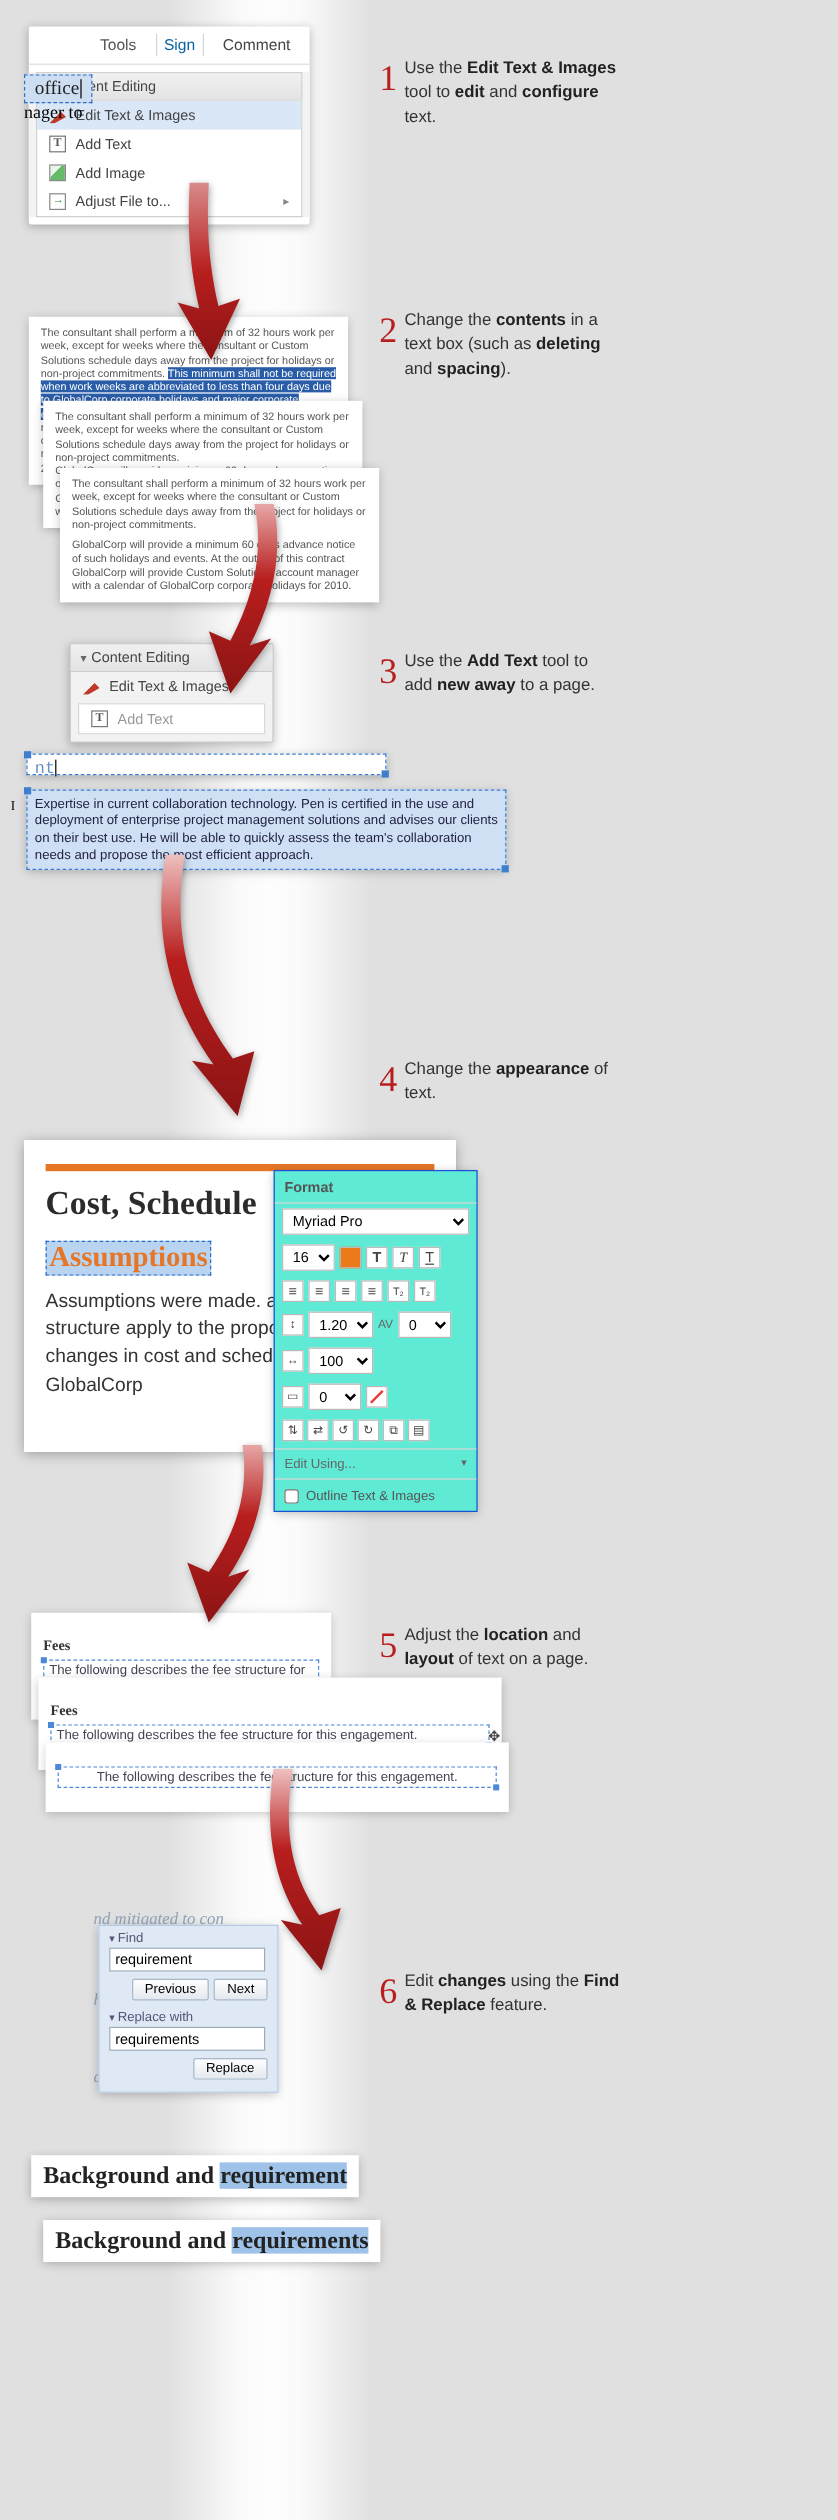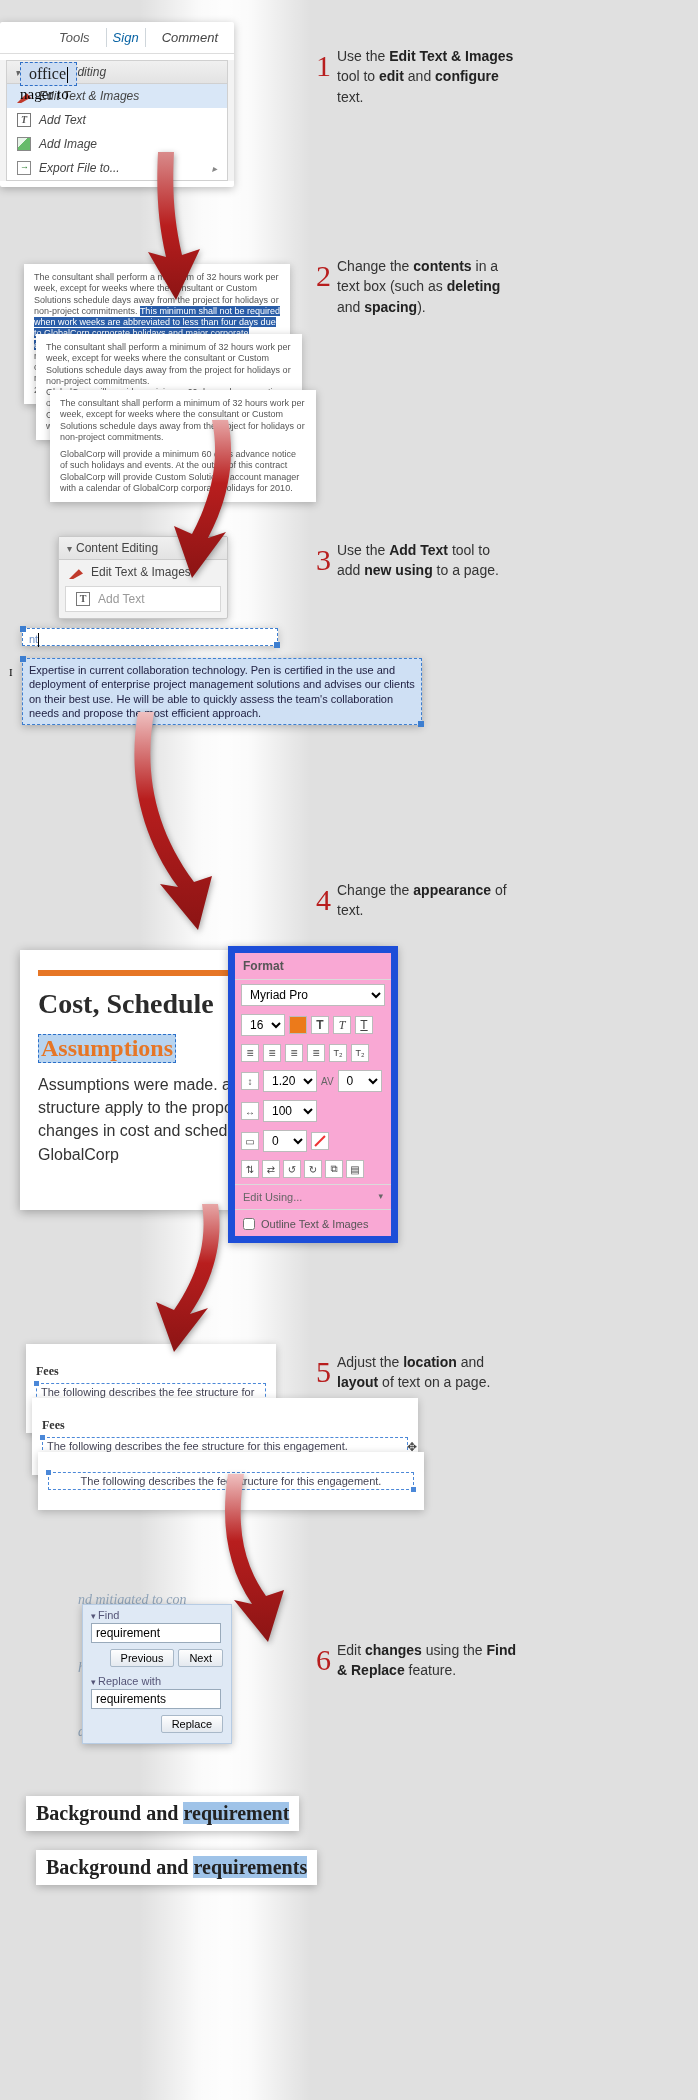--- a/index.html
+++ b/index.html
@@ -55,21 +55,21 @@
   .selbox::before{ left:-3px; top:-3px;} .selbox::after{ right:-3px; bottom:-3px;}
 
   
   .cost-panel { position:absolute; background:#fff; box-shadow:0 2px 10px rgba(0,0,0,0.3); padding:20px 18px; }
   .cost-panel .rule { height:6px; background:#e67626; margin-bottom:12px;}
   .cost-panel h1 { font-family:Georgia,serif; font-weight:700; font-size:28px; color:#2b2b2b; margin-bottom:14px;}
   .assump { font-family:Georgia,serif; color:#e67626; font-weight:700; font-size:24px; background:#b8d4f0; padding:0 2px; border:1px dashed #2a6fc9; display:inline-block; position:relative;}
   .cost-panel p { font-size:16px; color:#333; line-height:1.45; margin-top:10px;}
 
   
-  .fmt { position:absolute; background:#f9a8d4; border:7px solid #1d4ed8; box-shadow:0 2px 8px rgba(0,0,0,0.25); font-size:12px; color:#444; width:170px;}
+  .fmt { position:absolute; background:#5eead4; border:1px solid #1d4ed8; box-shadow:0 2px 8px rgba(0,0,0,0.25); font-size:12px; color:#444; width:170px;margin-top:29px;}
   .fmt .hdr { padding:6px 8px; border-bottom:1px solid #dadada; font-weight:600; color:#555;}
   .fmt .row { display:flex; align-items:center; gap:4px; padding:4px 6px; flex-wrap:wrap;}
   .fmt select,.fmt input { font-size:12px; border:1px solid #bbb; background:#fff; padding:2px 4px;}
   .fmt .sw { width:18px; height:18px; border:1px solid #bbb; display:inline-flex; align-items:center; justify-content:center; background:#fff;}
   .fmt .sw.orange{background:#ec7a1a;}
   .fmt .sw.txt{ font-family:Georgia; font-style:italic; }
   .fmt .divider{height:1px;background:#dadada;margin:2px 0;}
   .fmt .small{font-size:11px;color:#666;padding:4px 8px;}
   .fmt .chk{display:flex;align-items:center;gap:6px;padding:6px 8px;font-size:11px;color:#555;}
   .fmt .chk input{width:12px;height:12px;}
@@ -105,21 +105,21 @@
 </head>
 <body>
 <div class="vertical-highlight"></div>
 <div class="stage">
 
 <div class="caption" style="left:316px; top:46px;">
   <span class="num">1</span>
   <span>Use the </span><b>Edit Text &amp; Images</b><span> tool to </span><b>edit</b><span> and </span><b>configure</b><span> text.</span>
 </div>
 
-<div class="panel" style="left:0; top:22px; width:234px;font-style:italic;">
+<div class="panel" style="left:24px; top:22px; width:234px;">
   <div class="tabbar">
     <span>Tools</span>
     <span class="sign">Sign</span>
     <span class="comment">Comment</span>
   </div>
   <div style="background:#f3f3f3;">
     <div class="sub-head" style="margin:6px 6px 0; border:1px solid #d0d0d0;">Content Editing</div>
     <div style="border:1px solid #d0d0d0; border-top:none; margin:0 6px 6px; background:#fff;">
       <div class="tool-row sel">
             <span class="ico ico-edit"></span>
@@ -128,21 +128,21 @@
       <div class="tool-row">
             <span class="ico ico-t">T</span>
             <span>Add Text</span>
           </div>
       <div class="tool-row">
             <span class="ico ico-img"></span>
             <span>Add Image</span>
           </div>
       <div class="tool-row">
             <span class="ico ico-exp"></span>
-            <span>Export File to...</span>
+            <span>Adjust File to...</span>
             <span style="margin-left:auto;color:#888;font-size:10px;">▸</span>
           </div>
     </div>
   </div>
 </div>
 
 <div class="office" style="left:20px; top:62px;"><span>office</span><span style="border-left:1px solid #000;display:inline-block;height:16px;vertical-align:middle;margin-left:1px;"></span></div>
 <div class="office-sub" style="left:20px; top:86px;">nager to</div>
 
 <div class="arrow" style="left:128px; top:152px;">
@@ -184,36 +184,36 @@
             <stop offset="0.4" stop-color="#b81e1e"></stop>
             <stop offset="1" stop-color="#8c1414"></stop>
           </linearGradient>
         </defs>
         <path d="M60 0 C 68 40, 60 80, 40 118 L58 112 L24 158 L6 106 L24 114 C 44 76, 52 40, 44 0 Z" fill="url(#g2)"></path>
       </svg>
 </div>
 
 <div class="caption" style="left:316px; top:540px;">
   <span class="num">3</span>
-  <span>Use the </span><b>Add Text</b><span> tool to add </span><b>new using</b><span> to a page.</span>
+  <span>Use the </span><b>Add Text</b><span> tool to add </span><b>new away</b><span> to a page.</span>
 </div>
 
 <div class="panel gray" style="left:58px; top:536px; width:170px;">
   <div class="sub-head">Content Editing</div>
   <div class="tool-row">
         <span class="ico ico-edit"></span>
         <span>Edit Text &amp; Images</span>
       </div>
   <div class="tool-row" style="background:#fff;border:1px solid #d7d7d7;margin:2px 6px 6px;">
         <span class="ico ico-t">T</span>
         <span style="color:#999;">Add Text</span>
       </div>
 </div>
 
-<div class="selbox" style="left:22px; top:628px; width:256px; height:18px; font-size:11px; color:#6a8fc7;">nt<span class="textcursor"></span></div>
+<div class="selbox" style="left:22px; top:628px; width:300px; height:18px; font-size:14px; color:#6a8fc7;font-family:Liberation Mono, monospace;">nt<span class="textcursor"></span></div>
 
 <div class="selbox" style="left:22px; top:658px; width:400px; line-height:1.3; color:#224; background:#cfe0f4;">
   <span style="position:absolute;left:-14px;top:6px;font-family:Georgia;color:#000;">I</span>
   <span>Expertise in current collaboration technology.  Pen is certified in the use and deployment of enterprise project management solutions and advises our clients on their best use. He will be able to quickly assess the team's collaboration needs and propose the most efficient approach.</span>
 </div>
 
 <div class="arrow" style="left:118px; top:712px;">
 <svg width="120" height="220" viewBox="0 0 120 220">
         <defs>
           <linearGradient id="g3" x1="0" y1="0" x2="0" y2="1">

